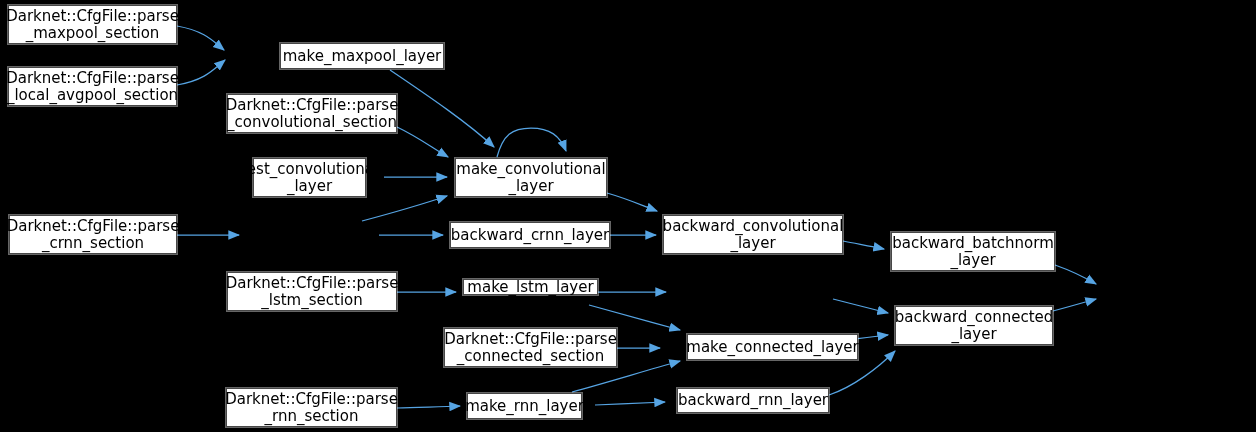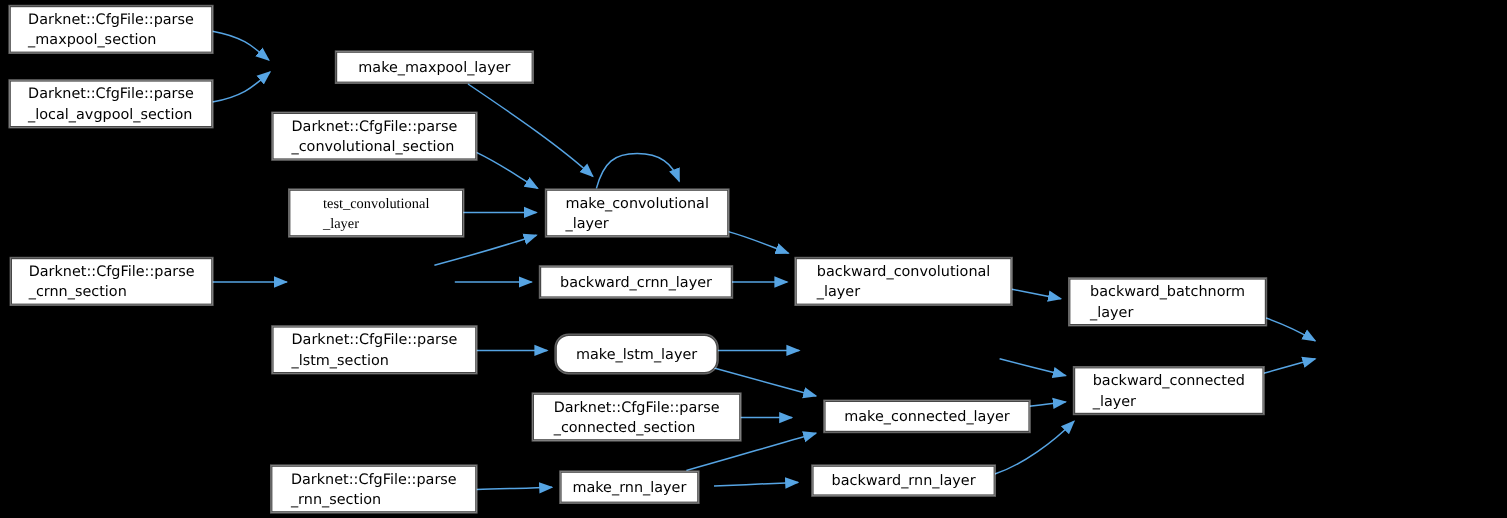--- a/index.html
+++ b/index.html
@@ -22,22 +22,23 @@
   svg.edges{position:absolute;left:0;top:0;width:1256px;height:432px;}
   svg.edges path{fill:none;stroke:var(--edge-color);stroke-width:1.25px;}
   .node{
     position:absolute;
     box-sizing:border-box;
     background:var(--node-fill);
     border:1px solid var(--node-border);
     box-shadow:0 0 0 1px rgba(255,255,255,0.40);
     color:var(--text);
     display:flex;align-items:center;justify-content:center;
+    text-align:center;
     white-space:pre-line;
-    font-size:12px;line-height:17px;
+    font-size:15px;line-height:17px;
     padding:0 2px;
     cursor:pointer;
   }
   .node.focus{
     background:var(--focus-fill);
     border-color:var(--focus-border);
   }
 </style>
 </head>
 <body>
@@ -76,34 +77,34 @@
     <path d="M 829,395 C 853,387 878,368 895,351" marker-end="url(#arrow)"></path>
   </svg>
 
   <div class="node" style="left:8px;top:5px;width:169px;height:39px;">Darknet::CfgFile::parse
 _maxpool_section</div>
   <div class="node" style="left:232px;top:43px;width:164px;height:26px;margin-left:48px;">make_maxpool_layer</div>
   <div class="node" style="left:8px;top:67px;width:169px;height:39px;">Darknet::CfgFile::parse
 _local_avgpool_section</div>
   <div class="node" style="left:227px;top:94px;width:170px;height:39px;">Darknet::CfgFile::parse
 _convolutional_section</div>
-  <div class="node" style="left:241px;top:158px;width:145px;height:39px;font-family:Liberation Serif, serif;">test_convolutional
+  <div class="node" style="left:253px;top:158px;width:113px;height:39px;">test_convolutional
 _layer</div>
   <div class="node" style="left:455px;top:158px;width:152px;height:39px;">make_convolutional
 _layer</div>
   <div class="node" style="left:9px;top:215px;width:168px;height:39px;">Darknet::CfgFile::parse
 _crnn_section</div>
   <div class="node" style="left:450px;top:222px;width:160px;height:26px;">backward_crnn_layer</div>
   <div class="node" style="left:663px;top:215px;width:180px;height:39px;">backward_convolutional
 _layer</div>
   <div class="node" style="left:891px;top:232px;width:164px;height:39px;">backward_batchnorm
 _layer</div>
   <div class="node" style="left:227px;top:272px;width:170px;height:39px;">Darknet::CfgFile::parse
 _lstm_section</div>
-  <div class="node" style="left:463px;top:279px;width:135px;height:32px;border-radius:11px;">make_lstm_layer</div>
+  <div class="node" style="left:463px;top:279px;width:135px;height:16px;">make_lstm_layer</div>
   <div class="node" style="left:895px;top:306px;width:158px;height:39px;">backward_connected
 _layer</div>
   <div class="node" style="left:444px;top:328px;width:173px;height:39px;">Darknet::CfgFile::parse
 _connected_section</div>
   <div class="node" style="left:667px;top:334px;width:171px;height:26px;margin-left:20px;">make_connected_layer</div>
   <div class="node" style="left:226px;top:388px;width:171px;height:39px;">Darknet::CfgFile::parse
 _rnn_section</div>
   <div class="node" style="left:467px;top:393px;width:115px;height:26px;">make_rnn_layer</div>
   <div class="node" style="left:677px;top:388px;width:152px;height:25px;">backward_rnn_layer</div>
 

